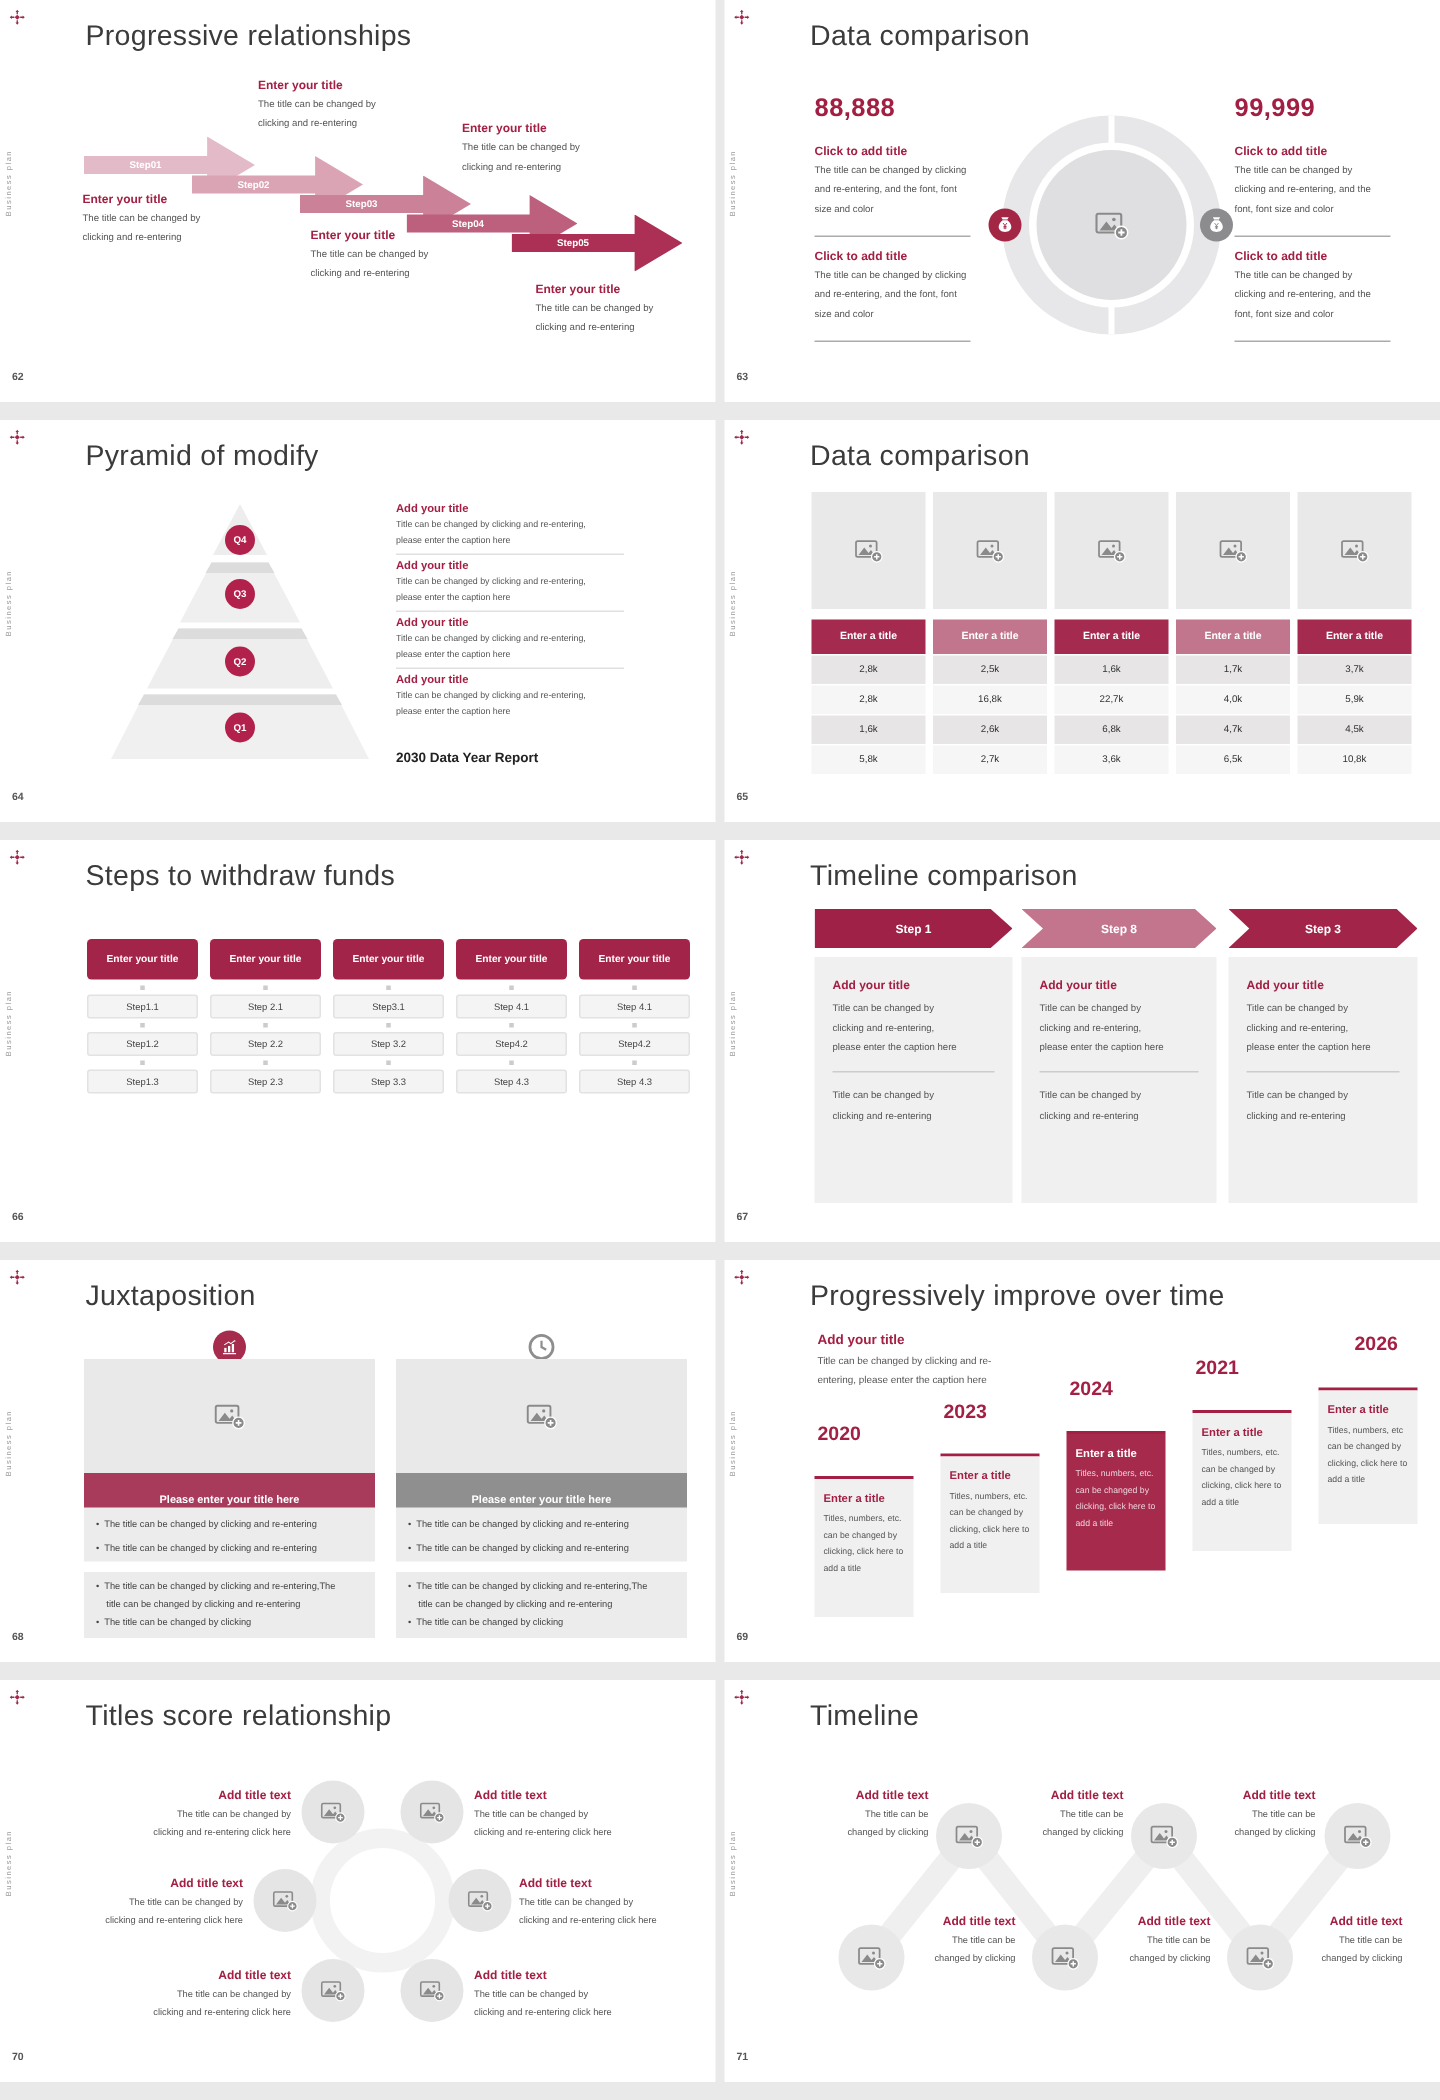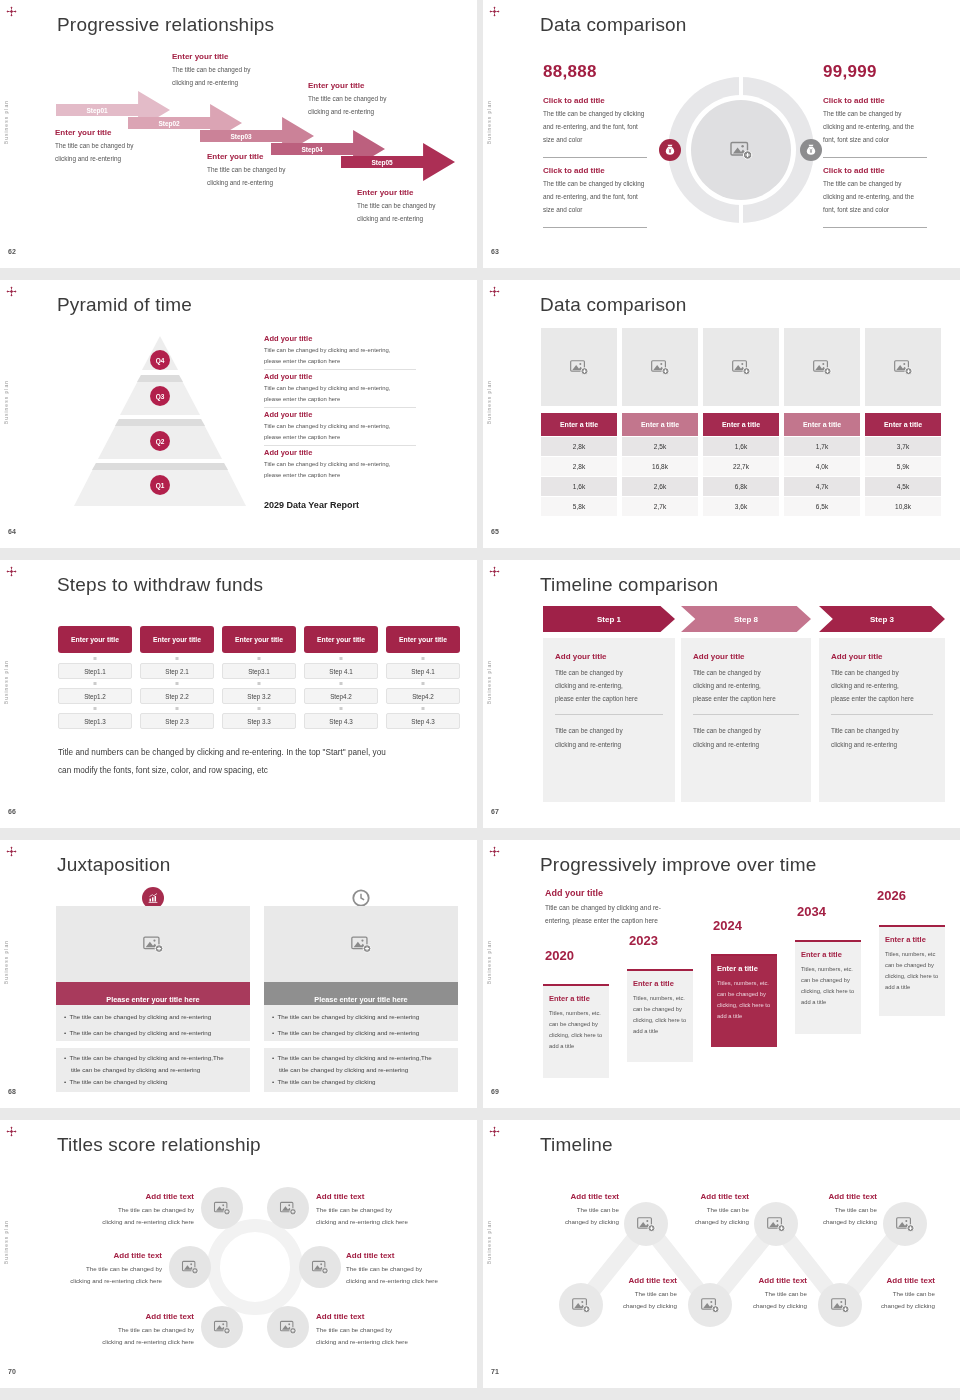--- a/index.html
+++ b/index.html
@@ -236,21 +236,21 @@
       </svg>
   </div>
   <div class="pn">63</div>
 </div>
 
 <div class="sl" style="left:0;top:280px">
   <svg class="lg">
       <use href="#sym-logo"></use>
     </svg>
   <div class="vt">Business plan</div>
-  <div class="st">Pyramid of time</div>
+  <div class="st">Pyramid of modify</div>
   <svg class="pyrsvg">
     <polygon points="160,56 178,90 142,90" fill="#EDEDED"></polygon>
     <polygon points="141,95 179,95 200,135 120,135" fill="#EFEFEF"></polygon>
     <polygon points="141,95 179,95 183,102 137,102" fill="#DCDCDC"></polygon>
     <polygon points="119,139 201,139 222,179 98,179" fill="#EEEEEE"></polygon>
     <polygon points="119,139 201,139 205,146 115,146" fill="#DCDCDC"></polygon>
     <polygon points="96,183 224,183 246,226 74,226" fill="#F0F0F0"></polygon>
     <polygon points="96,183 224,183 228,190 92,190" fill="#DCDCDC"></polygon>
   </svg>
   <div class="qc" style="left:150px;top:70px">Q4</div>
@@ -273,21 +273,21 @@
       <div class="h">Add your title</div>
       <p>Title can be changed by clicking and re-entering,
 please enter the caption here</p>
     </div>
   <div class="sep64" style="top:165px"></div>
   <div class="it" style="top:168px">
       <div class="h">Add your title</div>
       <p>Title can be changed by clicking and re-entering,
 please enter the caption here</p>
     </div>
-  <div class="fn">2029 Data Year Report</div>
+  <div class="fn">2030 Data Year Report</div>
   <div class="pn">64</div>
 </div>
 
 <div class="sl" style="left:483px;top:280px">
   <svg class="lg">
       <use href="#sym-logo"></use>
     </svg>
   <div class="vt">Business plan</div>
   <div class="st">Data comparison</div>
   <div class="t65">
@@ -402,22 +402,20 @@
   </div>
   <div class="col66" style="left:386px">
     <div class="colh">Enter your title</div>
     <div class="dot" style="top:31px"></div>
     <div class="bx" style="top:37px">Step 4.1</div>
     <div class="dot" style="top:56px"></div>
     <div class="bx" style="top:62px">Step4.2</div>
     <div class="dot" style="top:81px"></div>
     <div class="bx" style="top:87px">Step 4.3</div>
   </div>
-  <div class="cap">Title and numbers can be changed by clicking and re-entering. In the top "Start" panel, you
-can modify the fonts, font size, color, and row spacing, etc</div>
   <div class="pn">66</div>
 </div>
 
 <div class="sl" style="left:483px;top:560px">
   <svg class="lg">
       <use href="#sym-logo"></use>
     </svg>
   <div class="vt">Business plan</div>
   <div class="st">Timeline comparison</div>
   <div class="ban bsh1" style="left:60px;width:132px;background:#9F2148">
@@ -537,31 +535,31 @@
   <div class="yr" style="left:230px;top:78px">2024</div>
   <div class="yline" style="left:228px;top:114px"></div>
   <div class="ycard yred" style="left:228px;top:116px;height:91px">
     <div class="h">Enter a title</div>
     <p>Titles, numbers, etc.
 can be changed by
 clicking, click here to
 add a title</p>
   </div>
 
-  <div class="yr" style="left:314px;top:64px">2034</div>
+  <div class="yr" style="left:314px;top:64px">2021</div>
   <div class="yline" style="left:312px;top:100px"></div>
   <div class="ycard" style="left:312px;top:102px;height:92px">
     <div class="h">Enter a title</div>
     <p>Titles, numbers, etc.
 can be changed by
 clicking, click here to
 add a title</p>
   </div>
 
-  <div class="yr" style="left:394px;top:48px">2026</div>
+  <div class="yr" style="left:420px;top:48px">2026</div>
   <div class="yline" style="left:396px;top:85px"></div>
   <div class="ycard" style="left:396px;top:87px;height:89px">
     <div class="h">Enter a title</div>
     <p>Titles, numbers, etc
 can be changed by
 clicking, click here to
 add a title</p>
   </div>
   <div class="pn">69</div>
 </div>

